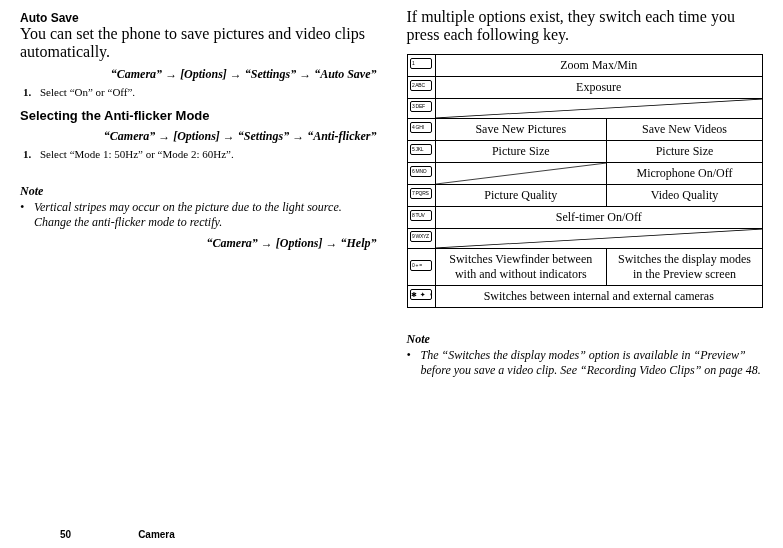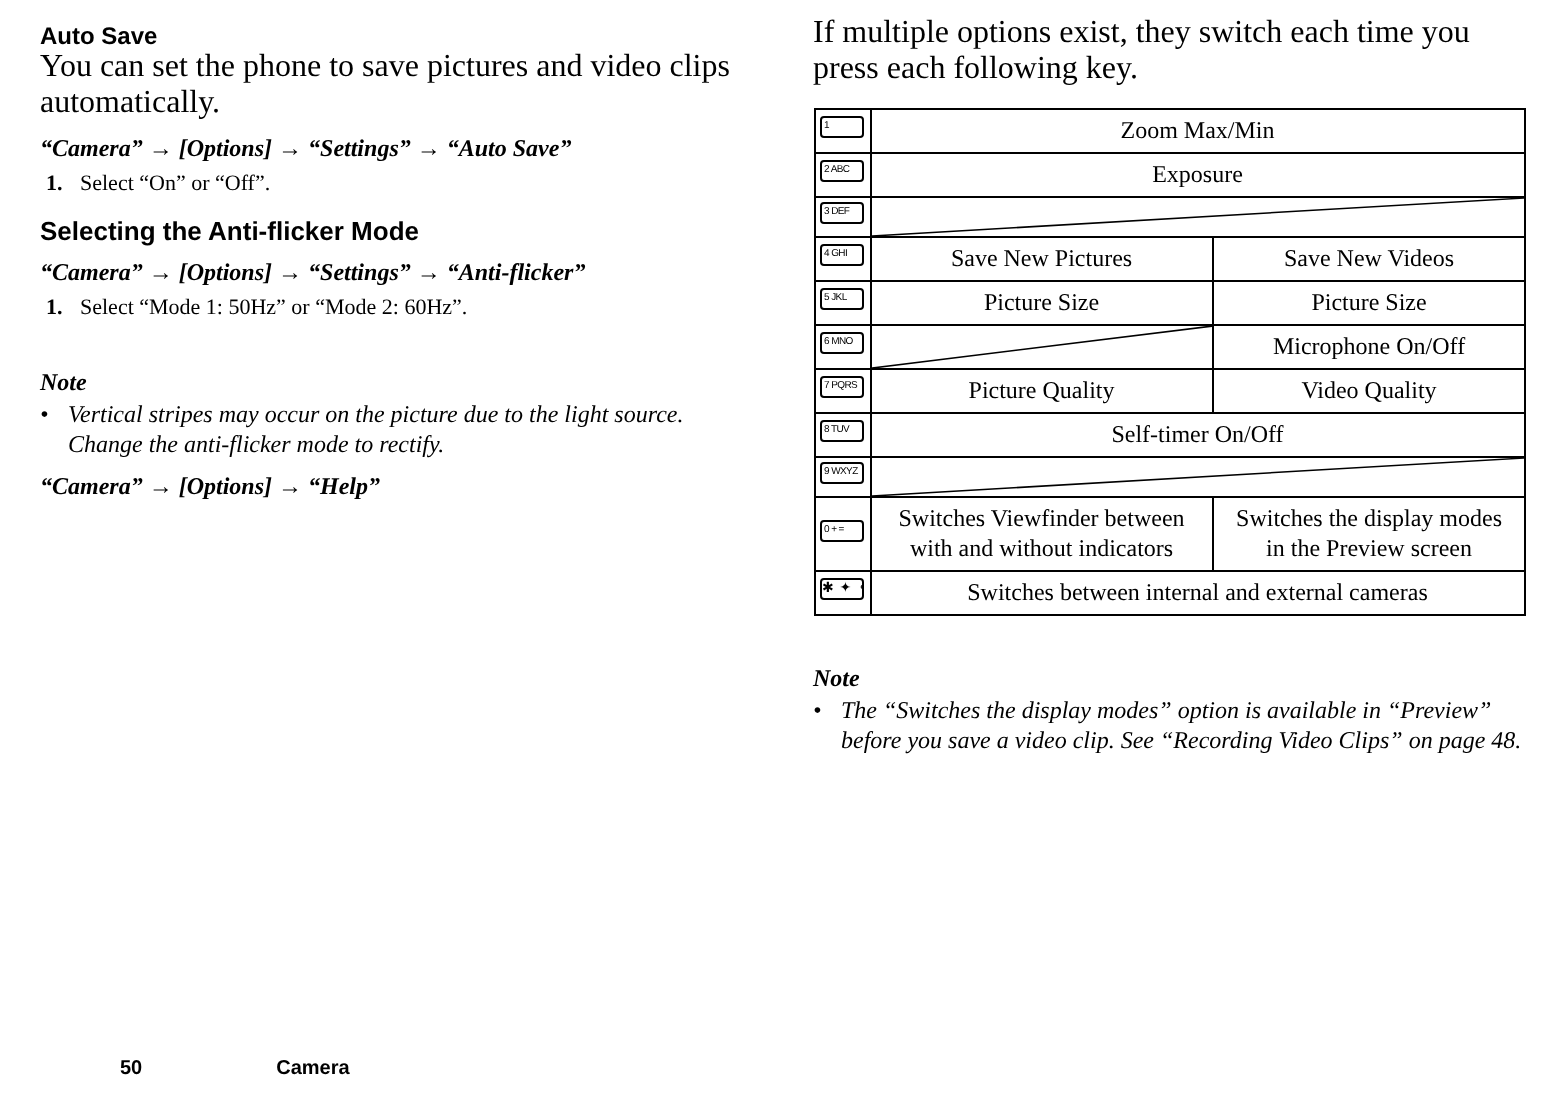--- a/index.html
+++ b/index.html
@@ -21,20 +21,21 @@
     font-size: 12px;
     margin-top: 3px;
   }
   .body-text { font-size: 16px; margin-top: 0; }
   .nav-path {
     font-family: "Times New Roman", Times, serif;
     font-style: italic;
     font-weight: bold;
     font-size: 12px;
     margin-top: 6px;
+    text-align: right;
   }
   .arrow { font-style: normal; font-weight: normal; }
   ol.step { margin-top: 4px; margin-left: 14px; }
   ol.step li { padding-left: 6px; font-size: 11px; }
   ol.step li::marker { font-weight: bold; }
   .sub-heading {
     font-family: Arial, Helvetica, sans-serif;
     font-weight: bold;
     font-size: 13px;
     margin-top: 10px;

